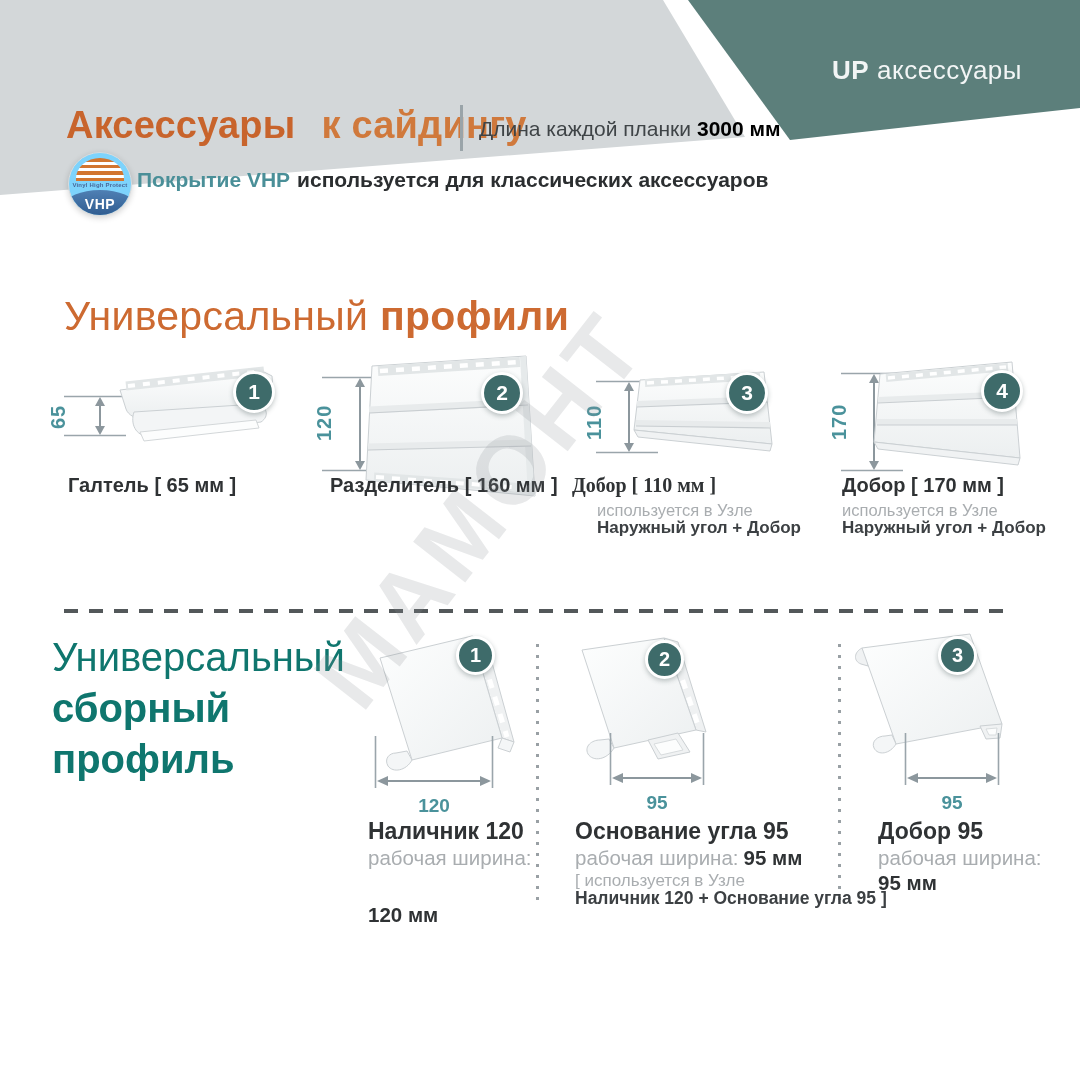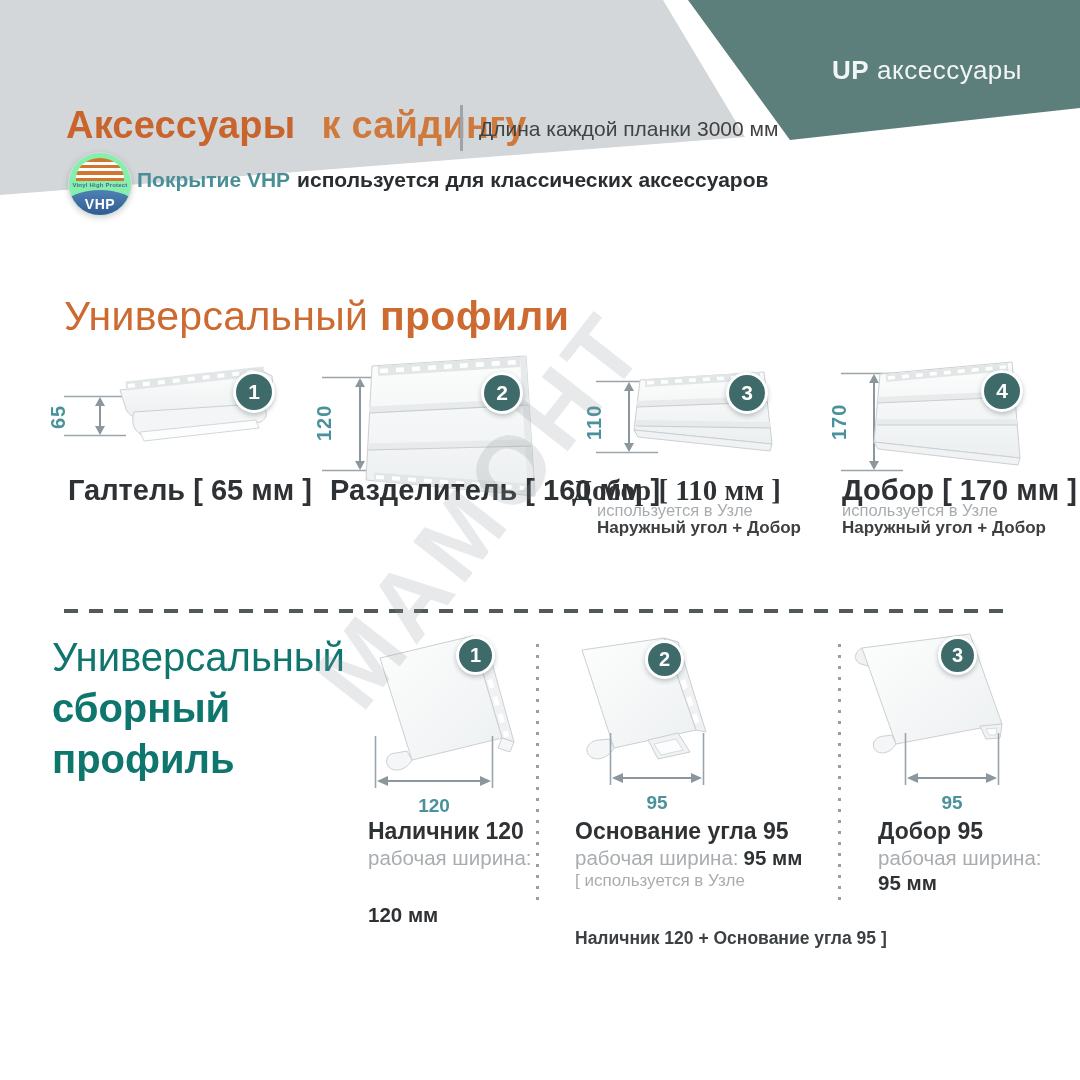--- a/index.html
+++ b/index.html
@@ -14,25 +14,25 @@
              clip-path:polygon(688px 0,1080px 0,1080px 108px,790px 140px);z-index:2;}
   .banner-text{position:absolute;right:58px;top:55px;z-index:3;color:#f2f5f5;font-size:26px;letter-spacing:.5px;}
   .banner-text .b{font-weight:700;}
   .banner-text .r{font-weight:400;margin-left:8px;}
 
   .page-title{position:absolute;left:66px;top:104px;z-index:5;font-size:38px;letter-spacing:.2px;white-space:nowrap;}
   .page-title .t-bold{font-weight:700;color:#c8642c;}
   .page-title .t-reg{font-weight:700;color:#d0793c;margin-left:26px;}
   .title-divider{position:absolute;left:460px;top:105px;width:2.5px;height:46px;background:#9aa4a9;z-index:5;}
   .length-note{position:absolute;left:479px;top:117px;z-index:5;font-size:21px;color:#3f4447;font-weight:400;white-space:nowrap;}
-  .length-note .val{color:#404040;font-weight:400;margin-left:6px;}
+  .length-note .val{color:#000000;font-weight:700;margin-left:6px;}
 
   
   .vhp-logo{position:absolute;left:68px;top:152px;width:62px;height:62px;border-radius:50%;
-            background:#86efac;border:1px solid #d8dcde;box-shadow:0 2px 6px rgba(0,0,0,.18);
+            background:#7dd3fc;border:1px solid #d8dcde;box-shadow:0 2px 6px rgba(0,0,0,.18);
             overflow:hidden;z-index:6;}
   .vhp-stripes{position:absolute;top:5px;left:7px;right:7px;height:23px;
             border-radius:28px 28px 0 0/24px 24px 0 0;
             background:repeating-linear-gradient(to bottom,#d2752f 0 3.5px,#ffffff 3.5px 6.5px);}
   .vhp-minitext{position:absolute;top:29px;left:0;width:100%;text-align:center;font-size:6px;
             color:#46699b;font-weight:700;letter-spacing:.2px;}
   .vhp-bottom{position:absolute;bottom:-2px;left:-4px;right:-4px;height:27px;
             background:linear-gradient(#4f80b4,#2e5a8e);
             border-radius:50% 50% 0 0/58% 58% 0 0;display:flex;align-items:center;justify-content:center;
             color:#fff;font-weight:700;font-size:14px;letter-spacing:.5px;}
@@ -61,21 +61,21 @@
              background:repeating-linear-gradient(to bottom,#99a0a4 0 3px,transparent 3px 11px);}
 
   
   .badge{position:absolute;border-radius:50%;background:#3e6b6a;color:#fff;display:flex;
          align-items:center;justify-content:center;font-weight:700;border:3px solid #fff;
          box-shadow:0 2px 5px rgba(40,60,60,.3);z-index:14;}
   .b36{width:36px;height:36px;font-size:21px;}
   .b34{width:33px;height:33px;font-size:20px;}
 
   
-  .name{position:absolute;font-size:29px;font-weight:700;color:#2f3234;z-index:11;white-space:nowrap;}
+  .name{position:absolute;font-size:20px;font-weight:700;color:#2f3234;z-index:11;white-space:nowrap;}
   .name2{font-size:23px;}
   .sub-gray{position:absolute;font-size:16.5px;color:#a9adb0;z-index:11;white-space:nowrap;}
   .sub-bold{position:absolute;font-size:17px;font-weight:700;color:#3c4043;z-index:11;white-space:nowrap;}
   .w-label{position:absolute;font-size:20.5px;color:#a9adb0;z-index:11;white-space:nowrap;}
   .w-value{position:absolute;font-size:20.5px;font-weight:700;color:#2f3234;z-index:11;white-space:nowrap;}
   .w-mixed{position:absolute;font-size:20.5px;z-index:11;white-space:nowrap;}
   .w-mixed .g{color:#a9adb0;}
   .w-mixed .d{color:#2f3234;font-weight:700;margin-left:5px;}
 
   
@@ -284,21 +284,21 @@
       <path class="head" d="M3 45 L14 40 L14 50 Z"></path>
         <path class="head" d="M93 45 L82 40 L82 50 Z"></path>
     </svg>
     <div class="hdim-num">95</div>
   </div>
   <div class="name name2" style="left:575px;top:818px;">Основание угла 95</div>
   <div class="w-mixed" style="left:575px;top:846px;">
     <span class="g">рабочая ширина:</span><span class="d">95 мм</span>
   </div>
   <div class="sub-gray" style="left:575px;top:871px;font-size:17px;">[ используется в Узле</div>
-  <div class="sub-bold" style="left:575px;top:928px;font-size:17.5px;">Наличник 120 + Основание угла 95 ]</div>
+  <div class="sub-bold" style="left:575px;top:888px;font-size:17.5px;">Наличник 120 + Основание угла 95 ]</div>
 </div>
 
 <div class="layer">
   <svg class="profile" style="left:850px;top:628px;" width="165" height="142" viewBox="0 0 165 142">
     <path d="M12 20 C4 24 3 33 11 36 L18 38 L16 24 Z" fill="#f0f2f3" stroke="#cbd0d3"></path>
     <path d="M12 20 L120 6 L152 96 L46 116 Z" fill="url(#faceGrad2)" stroke="#cbd0d3"></path>
     <path d="M46 116 C40 126 28 128 24 120 C21 113 28 108 35 108 L42 107 Z" fill="#f4f6f7" stroke="#cbd0d3"></path>
     <path d="M130 98 L152 96 L150 110 L136 111 Z" fill="#f0f2f3" stroke="#cbd0d3"></path>
     <path d="M136 101 L147 100 L146 107 L139 107 Z" fill="#fcfdfd" stroke="#d8dcde"></path>
   </svg>

